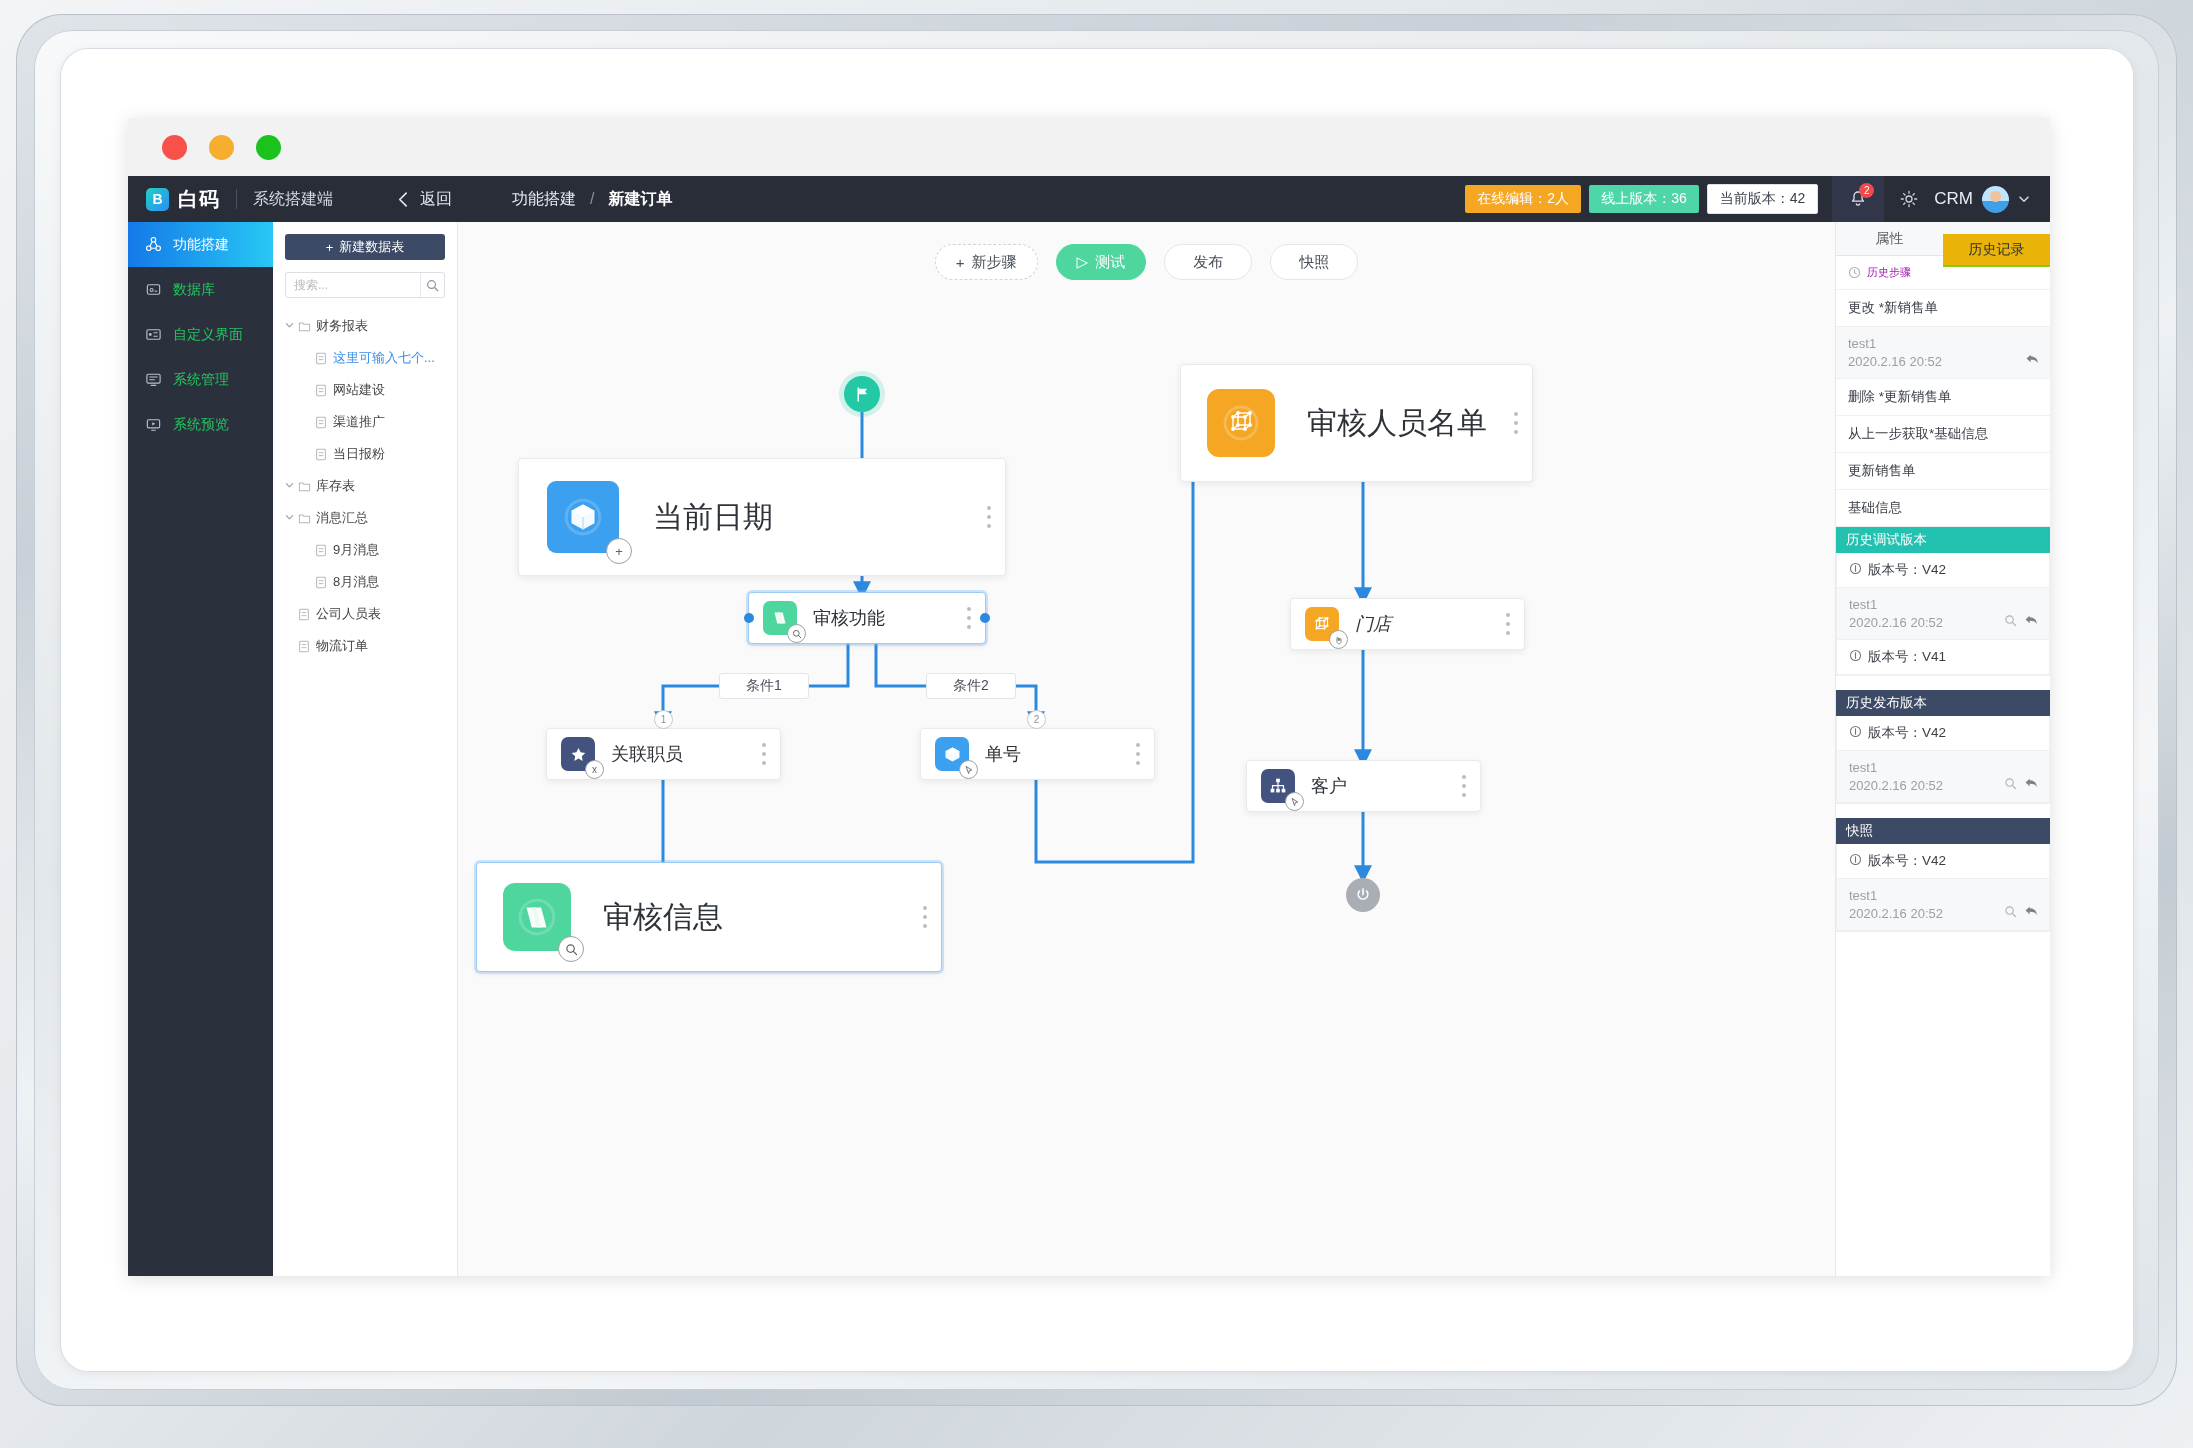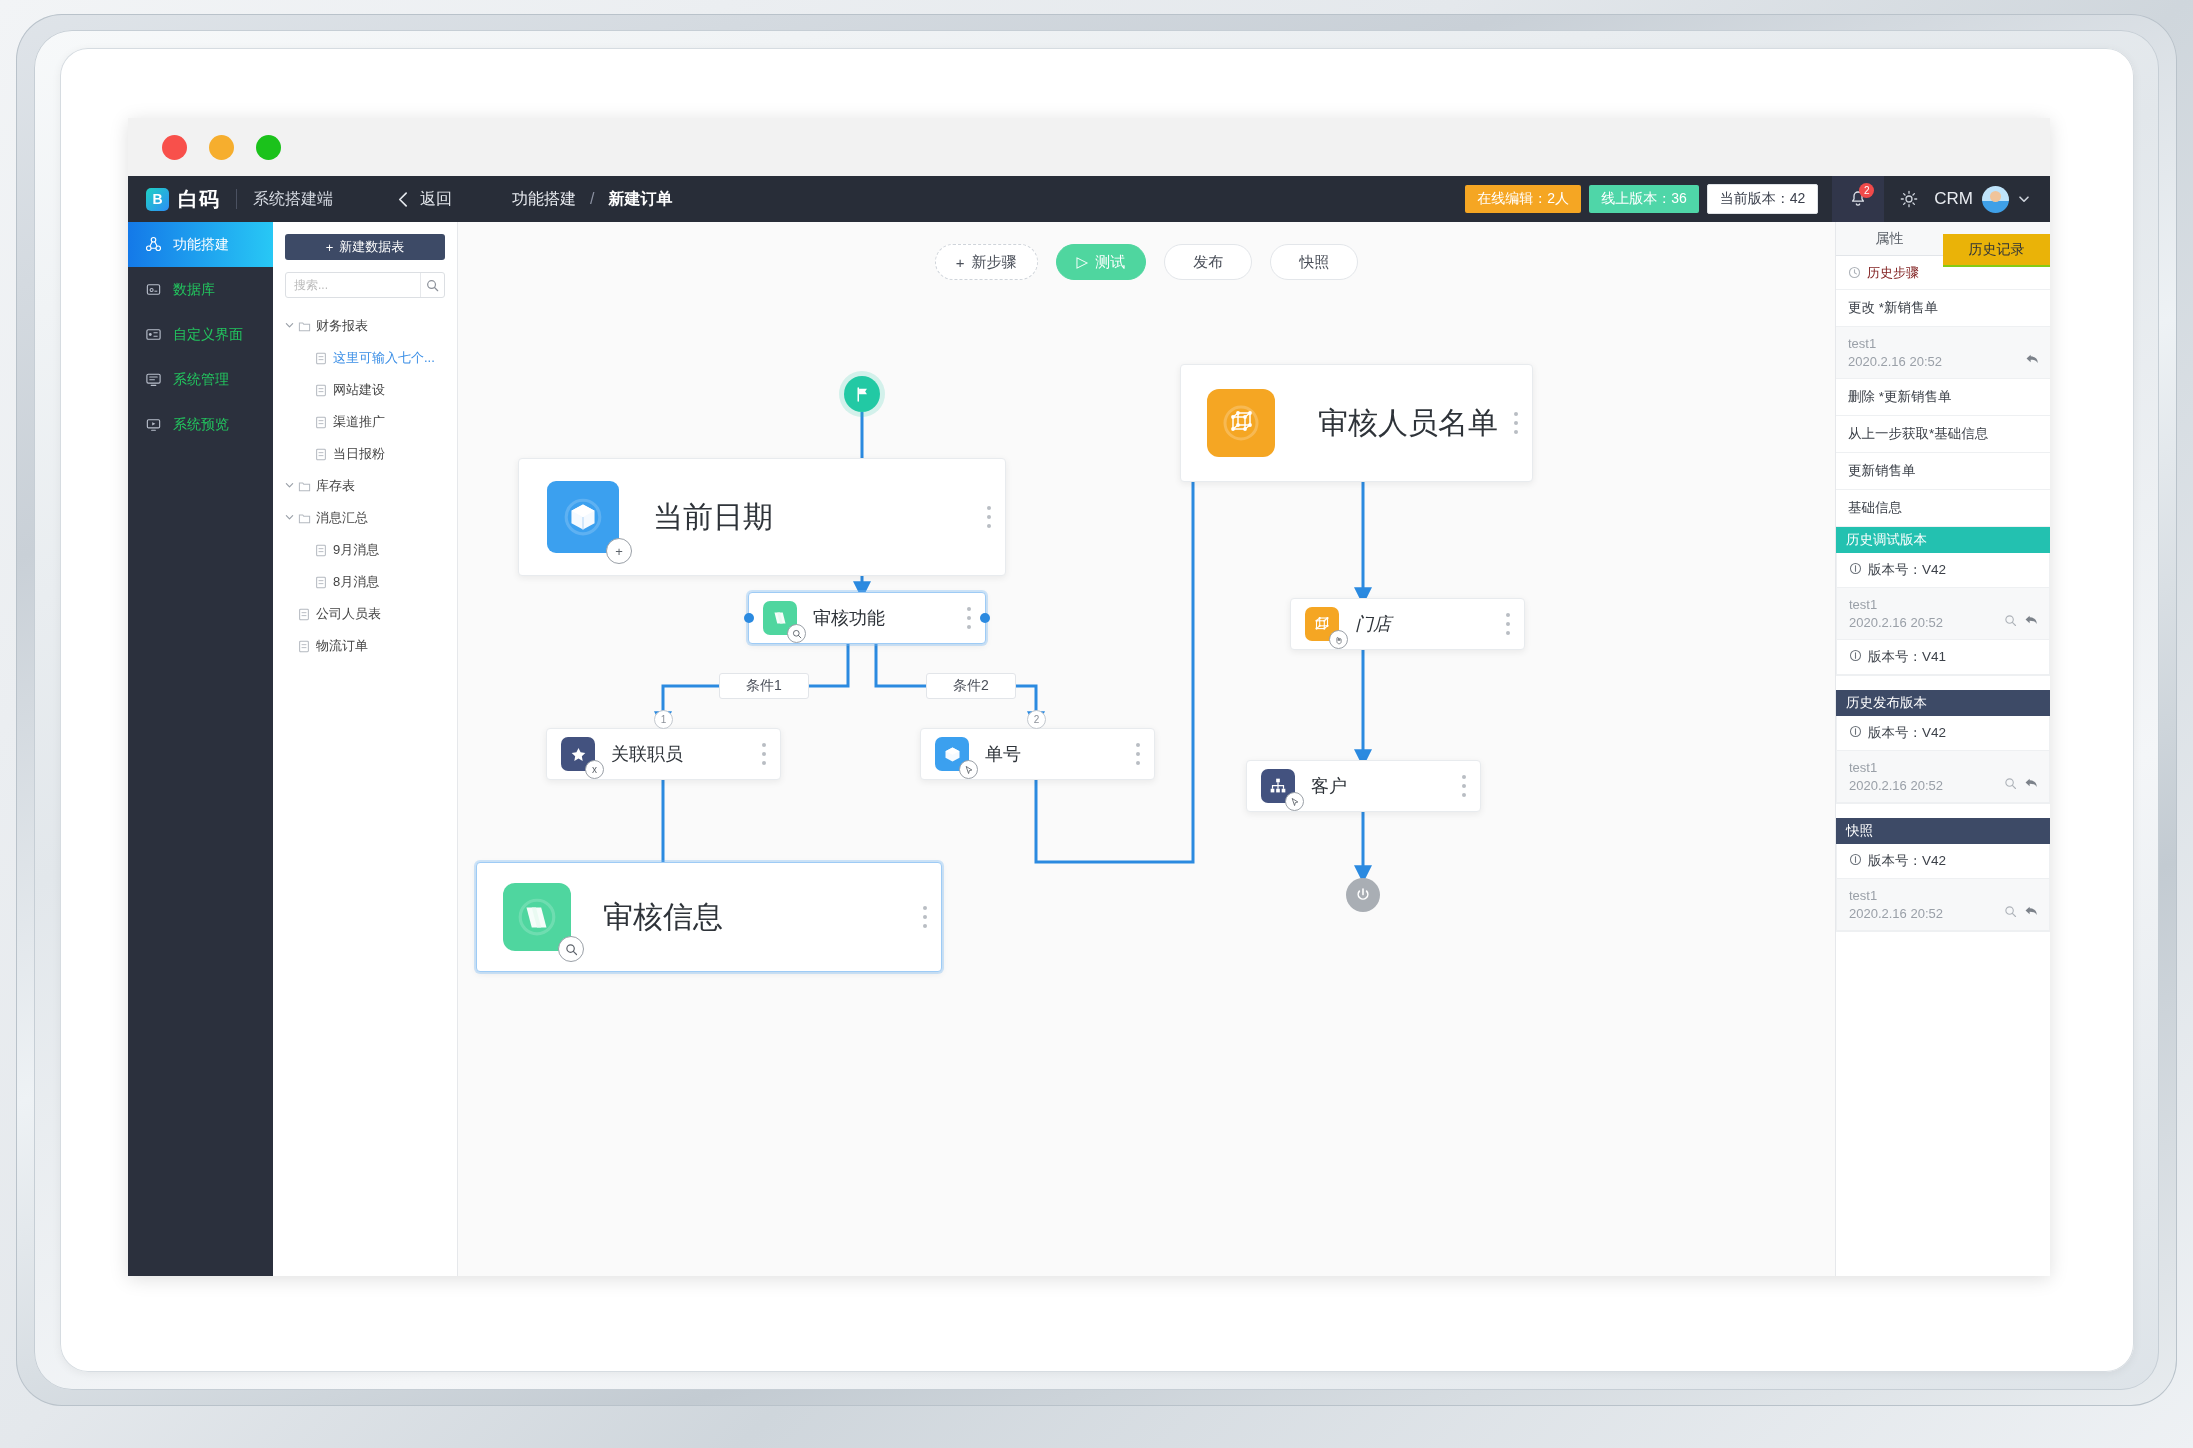--- a/index.html
+++ b/index.html
@@ -165,21 +165,21 @@
   #end-node{
     position:absolute; width:34px;height:34px;border-radius:50%;background:#a9aeb4;
     display:flex;align-items:center;justify-content:center; color:#fff; z-index:14;
   }
 
   
   #rightpanel{ width:215px; flex:none; background:#fff; border-left:1px solid #e6e8eb; position:relative; }
   #rp-tabs{ display:flex; height:34px; border-bottom:1px solid #e2e5e9; background:#f7f8f9;}
   .rp-tab{ flex:1; display:flex;align-items:center;justify-content:center; font-size:14px; color:#5b6views; color:#5b6068; cursor:pointer;}
   .rp-tab.active{ background:#eab308; color:#2e3339; border-bottom:2px solid #84cc16; position:relative; top:12px; }
-  .rp-hdr{ height:34px; display:flex;align-items:center; gap:6px; padding-left:12px; font-size:13px; color:#7f1d1d; border-bottom:1px solid #eef0f2;}
+  .rp-hdr{ height:34px; display:flex;align-items:center; gap:6px; padding-left:12px; font-size:11px; color:#a21caf; border-bottom:1px solid #eef0f2;}
   .hrow{ padding:9px 12px; font-size:13.5px; color:#3c4149; border-bottom:1px solid #eef0f2; }
   .hrow.meta{ background:#f7f8f9; color:#9aa0a8; font-size:13px; position:relative; padding-right:34px;}
   .hrow.meta .l2{ margin-top:3px; }
   .hrow .act{ position:absolute; right:10px; bottom:9px; color:#7c828a; font-size:14px;}
   .hrow .act2{ position:absolute; right:32px; bottom:9px; color:#aeb3b9; font-size:13px;}
   .sec-title{ height:26px; display:flex;align-items:center; padding-left:10px; color:#fff; font-size:13.5px; }
   .sec-title.teal{ background:#23c1b0; }
   .sec-title.navy{ background:#3d4a66; }
   .vrow{ padding:8px 12px; font-size:13.5px; color:#3c4149; border-bottom:1px solid #eef0f2; display:flex; align-items:center; gap:6px;}
   .rp-block{ margin-bottom:14px; border:1px solid #eef0f2; border-top:0;}
@@ -618,21 +618,21 @@
                   <circle cx="24" cy="14" r="1.9"></circle>
                 <circle cx="12" cy="26" r="1.9"></circle>
                   <circle cx="24" cy="26" r="1.9"></circle>
                 <circle cx="17" cy="10" r="1.9"></circle>
                   <circle cx="29" cy="10" r="1.9"></circle>
                 <circle cx="29" cy="22" r="1.9"></circle>
                   <circle cx="17" cy="22" r="1.9"></circle>
               </g>
             </svg>
           </div>
-          <span class="ntitle" style="font-size:30px;margin-left:43px;">审核人员名单</span>
+          <span class="ntitle" style="font-size:30px;margin-left:32px;">审核人员名单</span>
           <span class="dots">
               <i></i>
               <i></i>
               <i></i>
             </span>
         </div>
 
         <div class="node" style="left:832px; top:376px; width:235px; height:52px;font-style:italic;">
           <div class="nico" style="width:34px;height:34px;background:#f5a623;margin-left:14px;border-radius:7px;">
             <svg width="22" height="22" viewBox="0 0 24 24">

